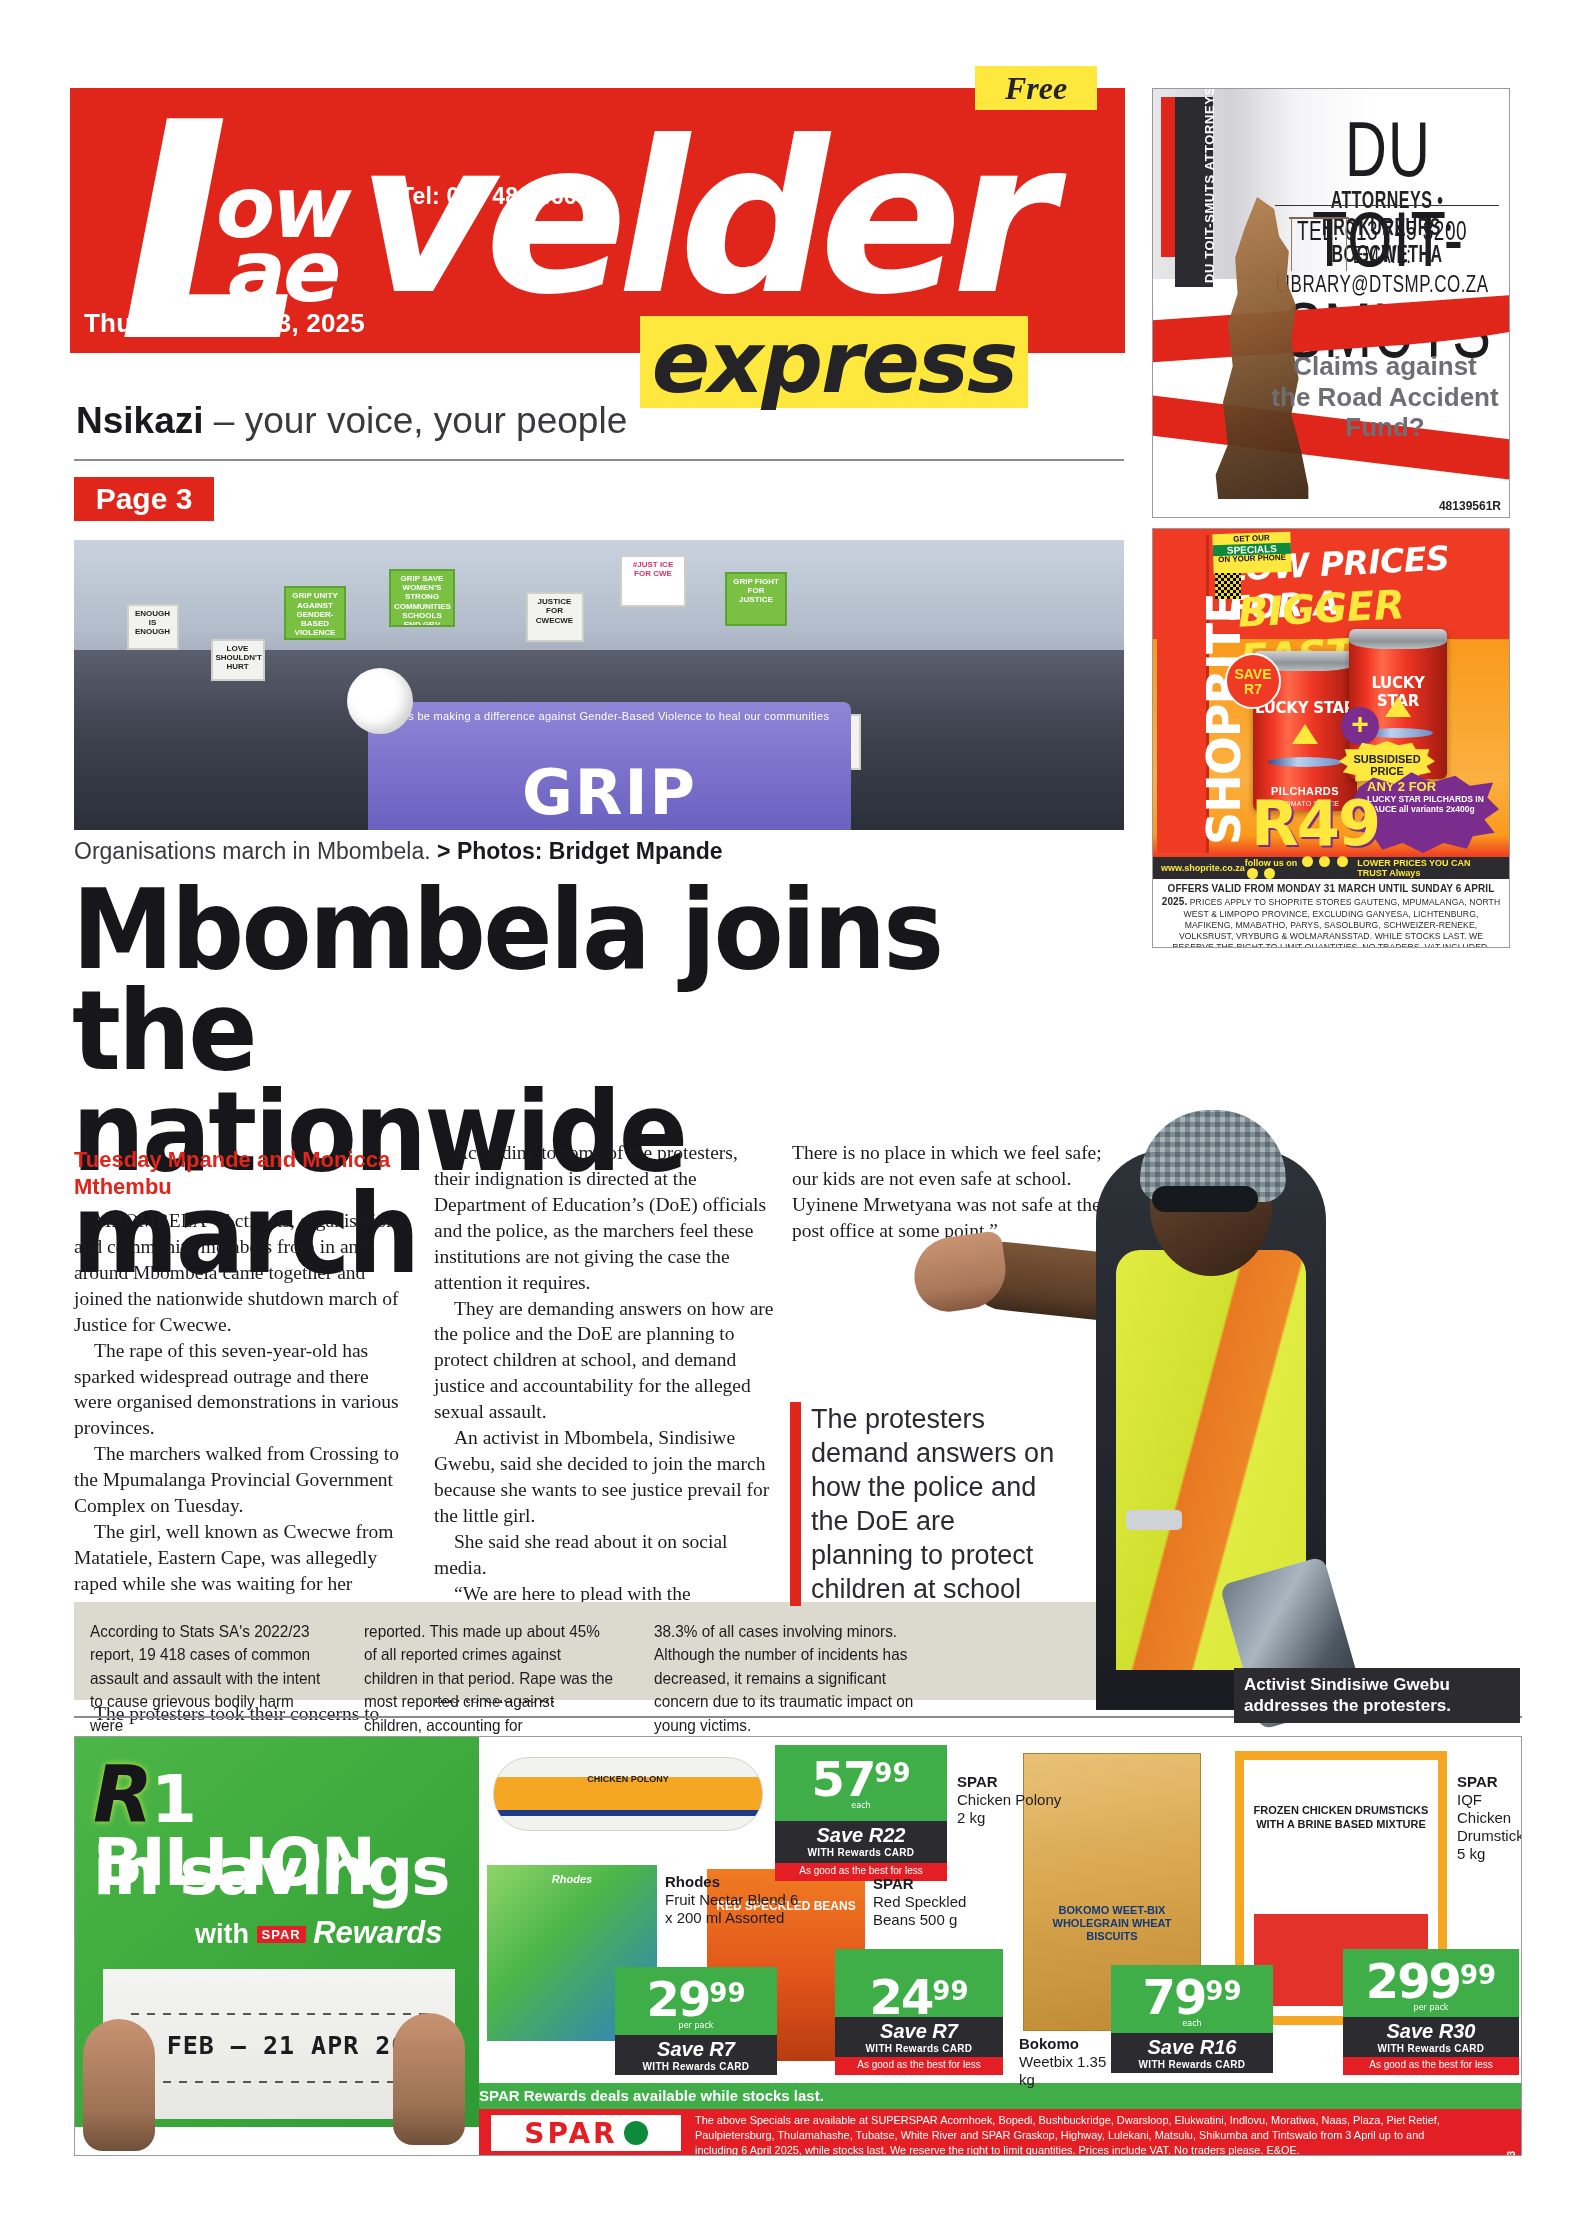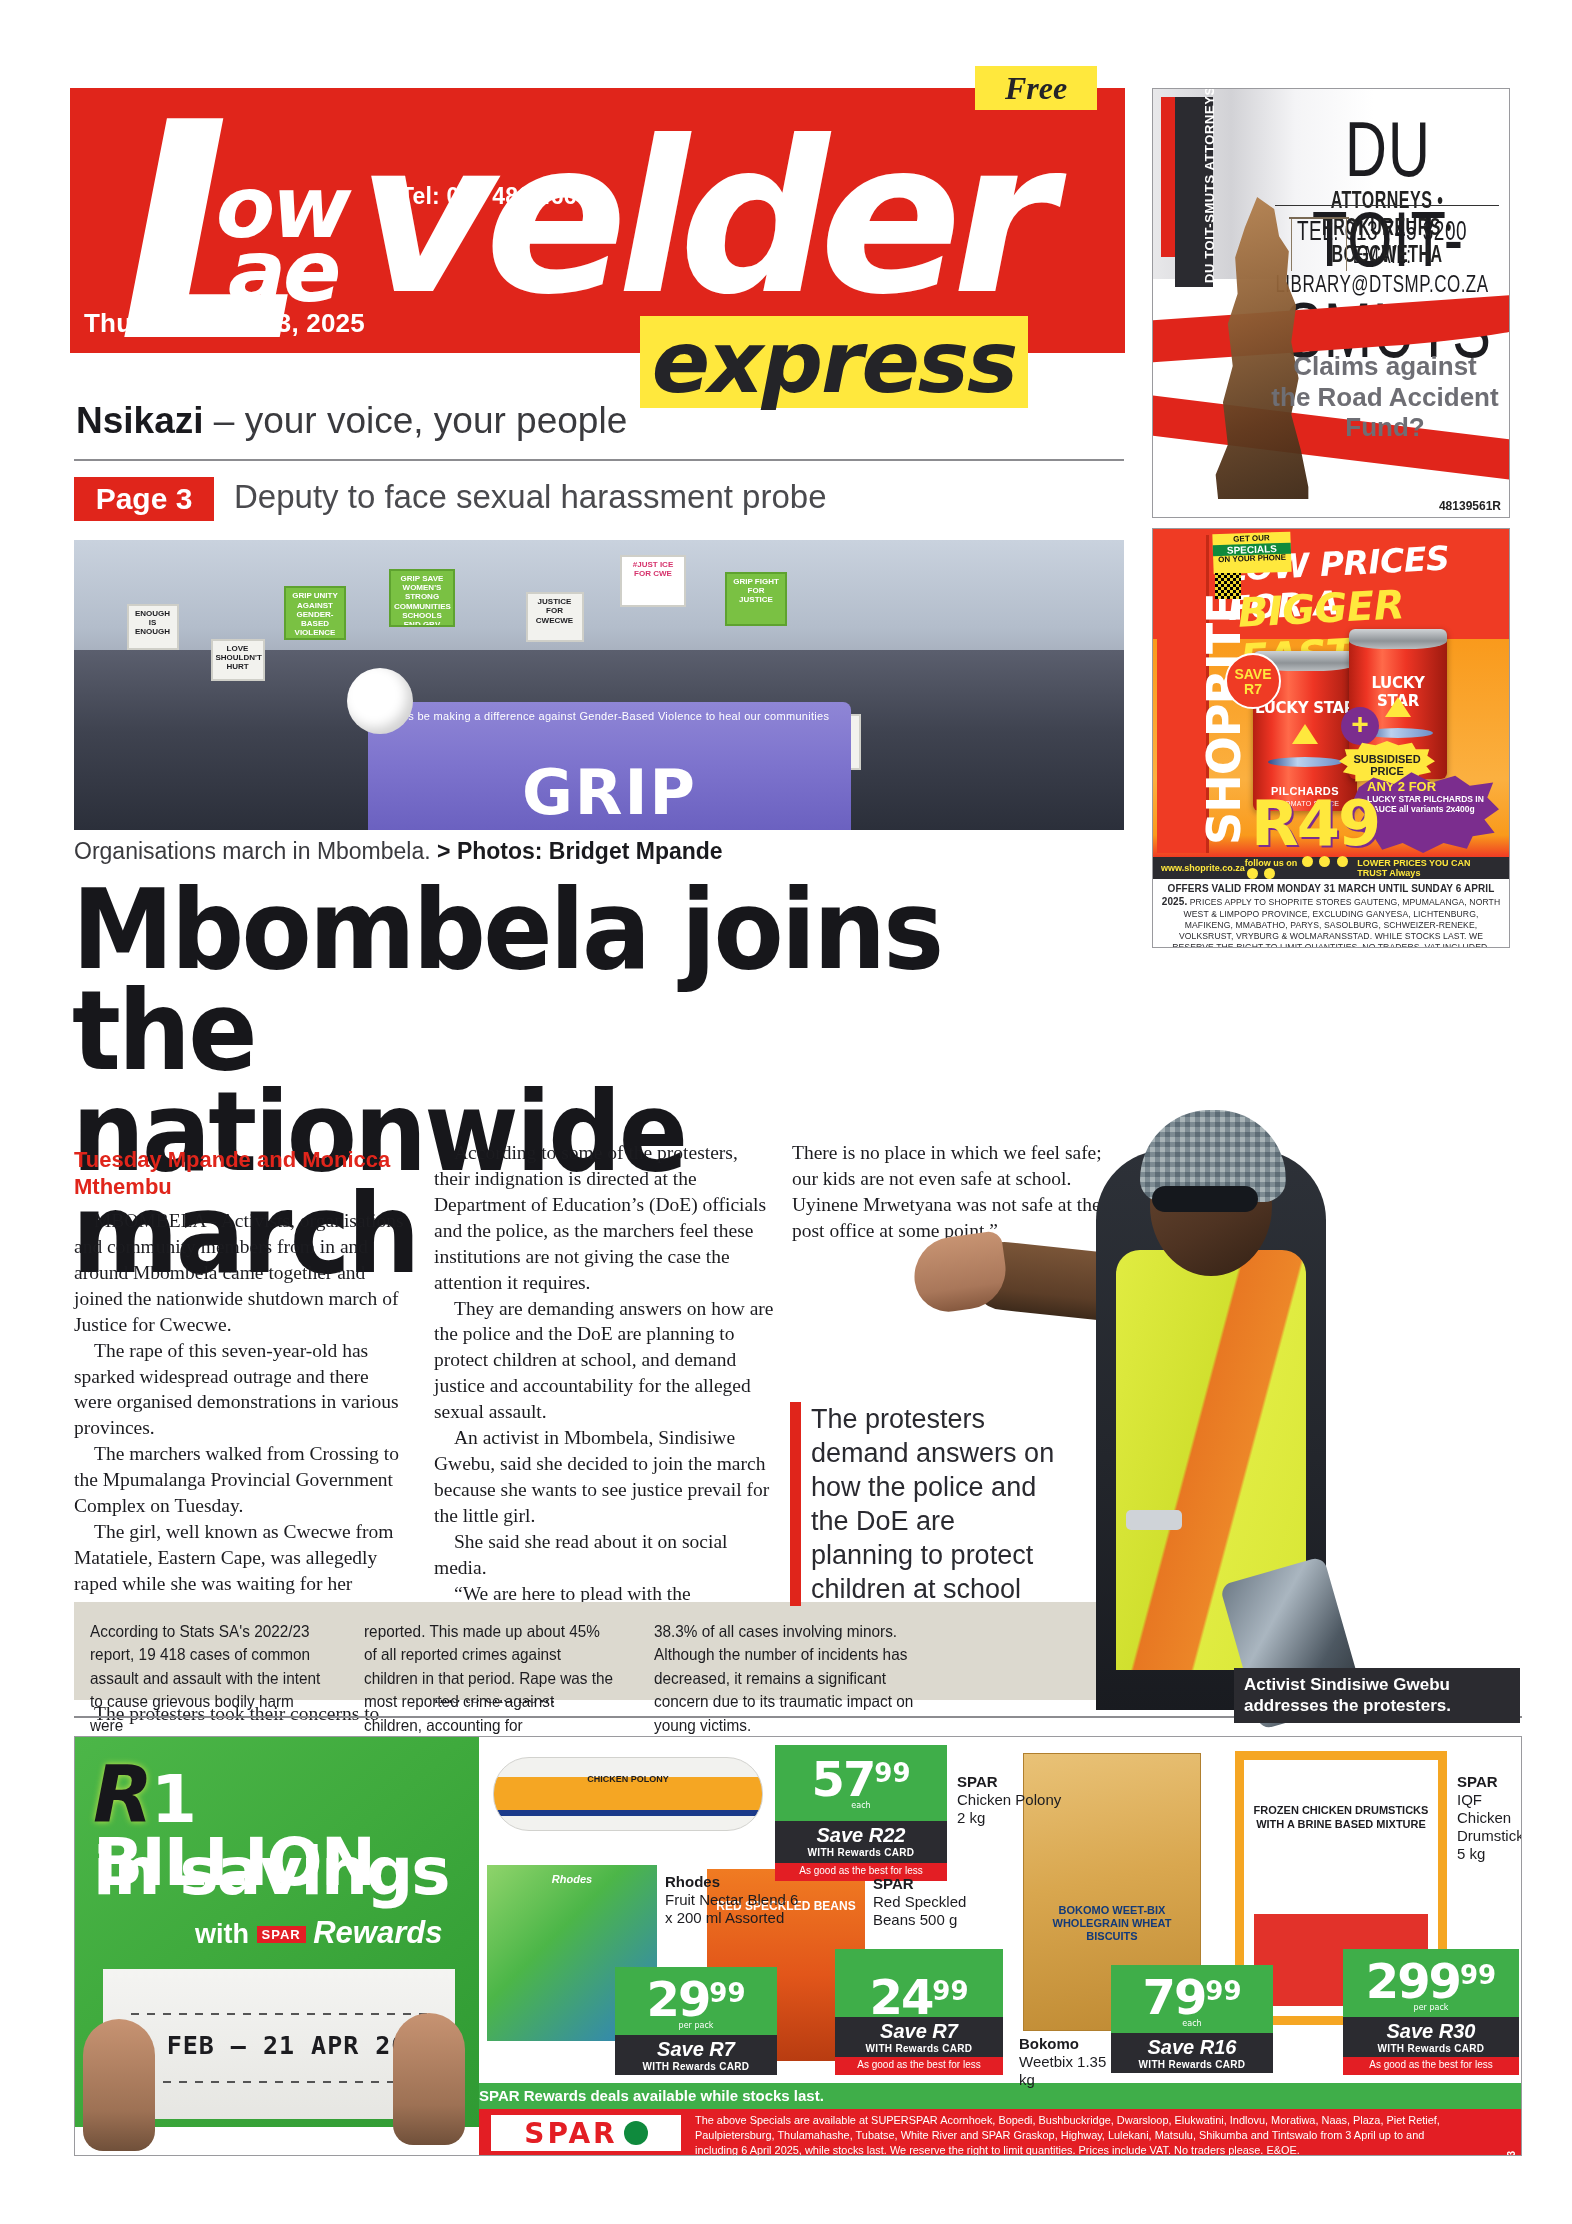--- a/index.html
+++ b/index.html
@@ -481,21 +481,20 @@
   <div class="express-badge">
     <span>express</span>
   </div>
 
   <div class="tagline">
     <b>Nsikazi</b><span> – your voice, your people</span>
   </div>
   <div class="hr-top"></div>
 
   <div class="page3-flag">Page 3</div>
-  <div class="page3-text">Deputy to face sexual harassment probe</div>
 
   <div class="dts-ad">
     <div class="dts-grad"></div>
     <div class="dts-redbar"></div>
     <div class="dts-sidetab">
       <span>DU TOIT-SMUTS ATTORNEYS</span>
     </div>
     <div class="dts-name">DU TOIT-SMUTS</div>
     <div class="dts-sub">ATTORNEYS • PROKUREURS • BOGCWETHA</div>
     <div class="dts-rule"></div>

